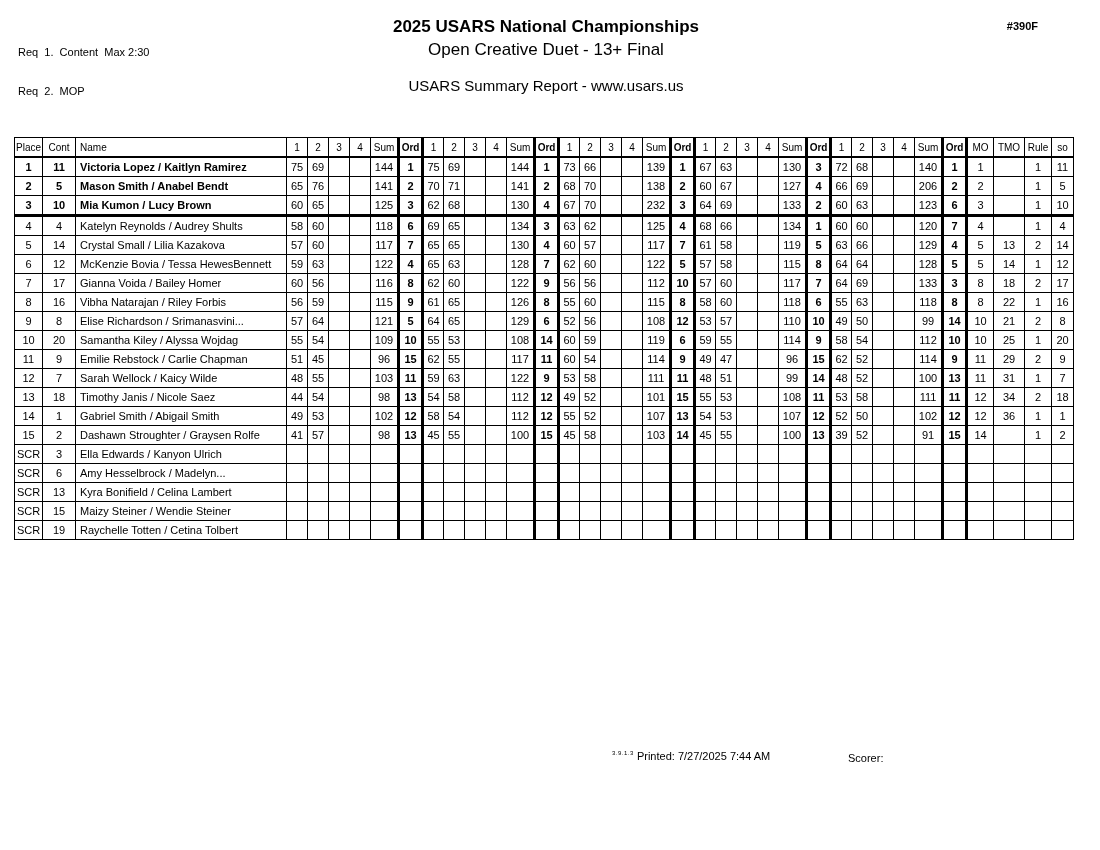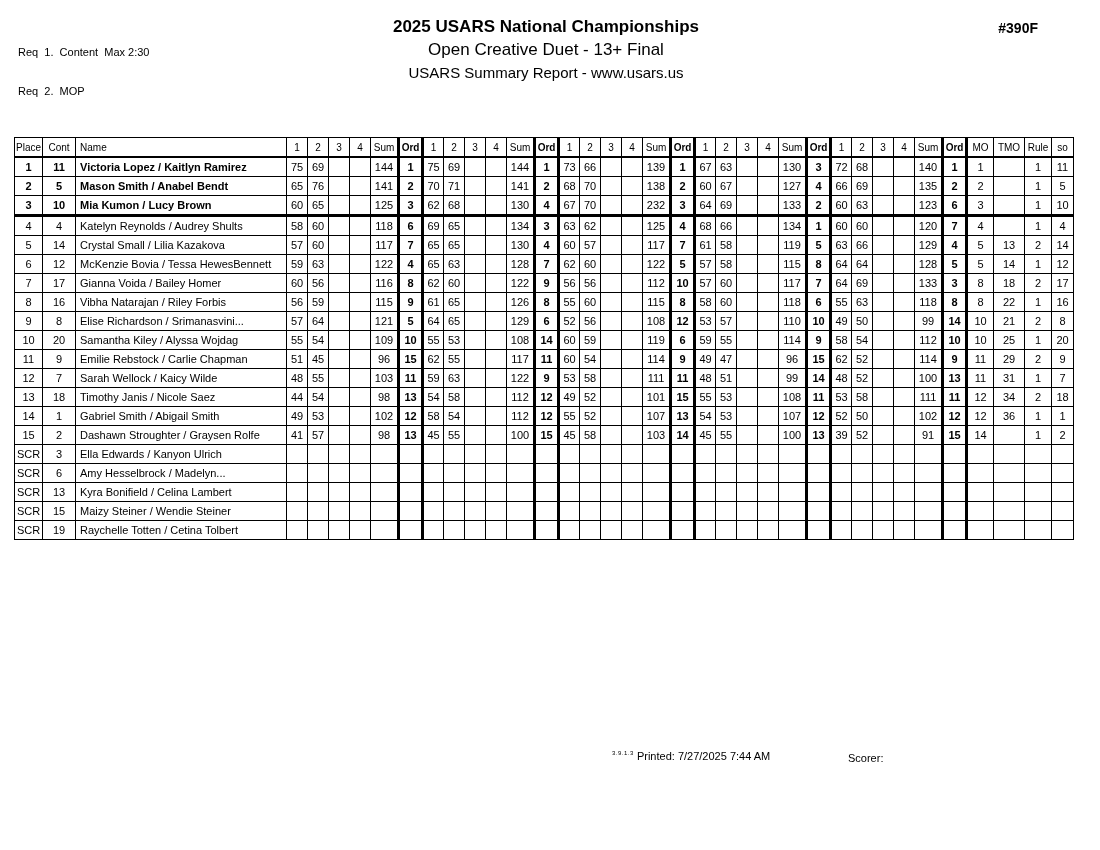--- a/index.html
+++ b/index.html
@@ -5,22 +5,22 @@
   html,body { margin:0; padding:0; }
   body {
     width:1100px; height:850px; background:#ffffff; position:relative;
     font-family:"Liberation Sans", sans-serif; color:#000; overflow:hidden;
   }
   .req { position:absolute; left:18px; top:20px; font-size:11px; line-height:13px; white-space:pre; }
   .head { position:absolute; left:0; top:16px; width:1092px; text-align:center; }
   .title  { font-size:17px; font-weight:bold; line-height:22px; }
   .venue  { font-size:14px; line-height:22px; }
   .event  { font-size:17px; font-weight:normal; line-height:24px; }
-  .report { font-size:15px; line-height:22px; }
-  .evtnum { position:absolute; right:62px; top:20px; font-size:14px; font-weight:bold; }
+  .report { font-size:15px; line-height:22px;margin-top:13px; }
+  .evtnum { position:absolute; right:62px; top:20px; font-size:11px; font-weight:bold; }
 
   table#results {
     position:absolute; left:14px; top:137px;
     border-collapse:collapse; table-layout:fixed; font-size:11px;
   }
   #results td {
     border:1px solid #000; height:18px; padding:0 1px;
     text-align:center; overflow:hidden; white-space:nowrap;
   }
   #results td.nb { border:none; }
@@ -198,21 +198,21 @@
         <td>60</td>
         <td>67</td>
         <td></td>
         <td></td>
         <td>127</td>
         <td class="ord">4</td>
         <td>66</td>
         <td>69</td>
         <td></td>
         <td></td>
-        <td>135</td>
+        <td>206</td>
         <td class="ord">2</td>
         <td>2</td>
         <td></td>
         <td>1</td>
         <td>5</td>
       </tr>
       <tr class="bold rank-sep">
         <td class="b">3</td>
         <td class="b">10</td>
         <td class="name b">Mia Kumon / Lucy Brown</td>

